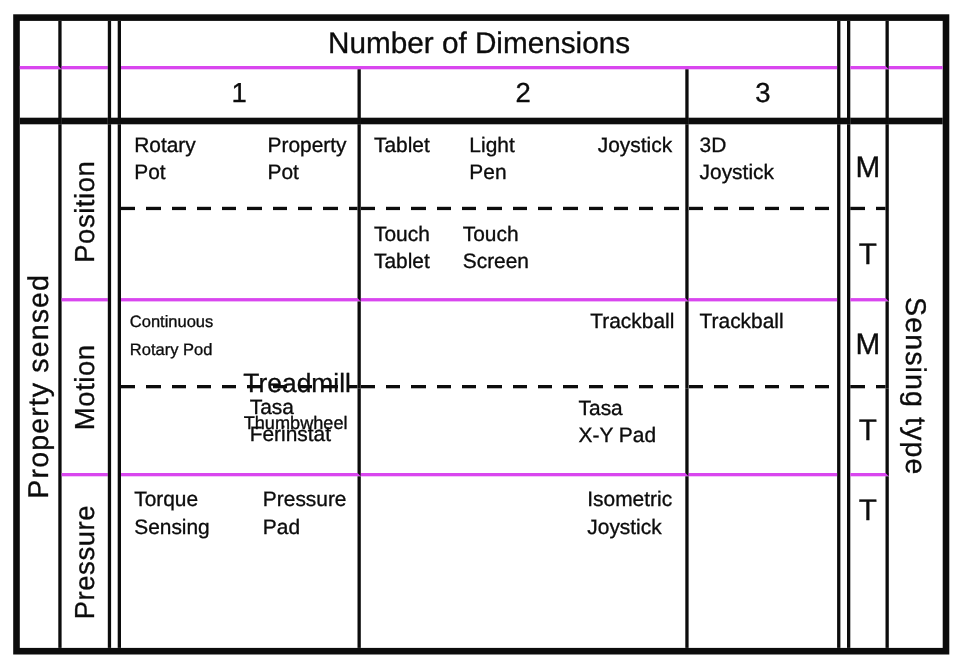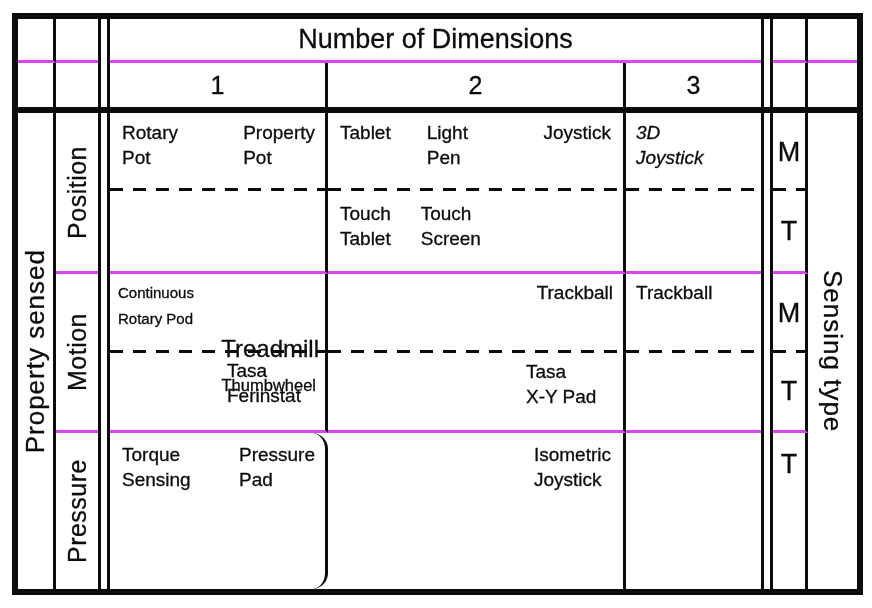--- a/index.html
+++ b/index.html
@@ -31,25 +31,25 @@
   
   .a1   { grid-area: 1/1; } .b1   { grid-area: 1/2; }
   .gapTL{ grid-area: 1/3/3/4; } .title{ grid-area: 1/4/2/7; }
   .gapTR{ grid-area: 1/7/3/8; } .mth1 { grid-area: 1/8; } .snh1 { grid-area: 1/9; }
   .a2   { grid-area: 2/1; } .b2   { grid-area: 2/2; }
   .dim1 { grid-area: 2/4; } .dim2 { grid-area: 2/5; } .dim3 { grid-area: 2/6; }
   .mth2 { grid-area: 2/8; } .snh2 { grid-area: 2/9; }
   .prop { grid-area: 3/1/8/2; }
   .pos  { grid-area: 3/2/5/3; } .mot { grid-area: 5/2/7/3; } .pres { grid-area: 7/2/8/3; }
   .gapL { grid-area: 3/3/8/4; } .gapR { grid-area: 3/7/8/8; }
-  .pm1 { grid-area: 3/4; } .pm2 { grid-area: 3/5; } .pm3 { grid-area: 3/6; font-style: italic; } .pmS { grid-area: 3/8; }
+  .pm1 { grid-area: 3/4; } .pm2 { grid-area: 3/5; } .pm3 { grid-area: 3/6; } .pmS { grid-area: 3/8; }
   .pt1 { grid-area: 4/4; } .pt2 { grid-area: 4/5; } .pt3 { grid-area: 4/6; } .ptS { grid-area: 4/8; }
   .mm1 { grid-area: 5/4; } .mm2 { grid-area: 5/5; } .mm3 { grid-area: 5/6; } .mmS { grid-area: 5/8; }
   .mt1 { grid-area: 6/4; } .mt2 { grid-area: 6/5; } .mt3 { grid-area: 6/6; } .mtS { grid-area: 6/8; }
-  .pr1 { grid-area: 7/4; border-radius: 16px; } .pr2 { grid-area: 7/5; } .pr3 { grid-area: 7/6; } .prS { grid-area: 7/8; }
+  .pr1 { grid-area: 7/4; } .pr2 { grid-area: 7/5; } .pr3 { grid-area: 7/6; } .prS { grid-area: 7/8; }
   .sens { grid-area: 3/9/8/10; }
   
   .title { display: flex; align-items: center; justify-content: center; font-size: 27px; }
   .dim   { display: flex; align-items: center; justify-content: center; font-size: 25px; }
   
   .vcenter { display: flex; align-items: center; justify-content: center; }
   .vup   { writing-mode: vertical-rl; transform: rotate(180deg); font-size: 26px; letter-spacing: 1px; }
   .vup25 { writing-mode: vertical-rl; transform: rotate(180deg); font-size: 25px; letter-spacing: 0.5px; }
   .vdown { writing-mode: vertical-rl; font-size: 26px; letter-spacing: 1px; }
   

